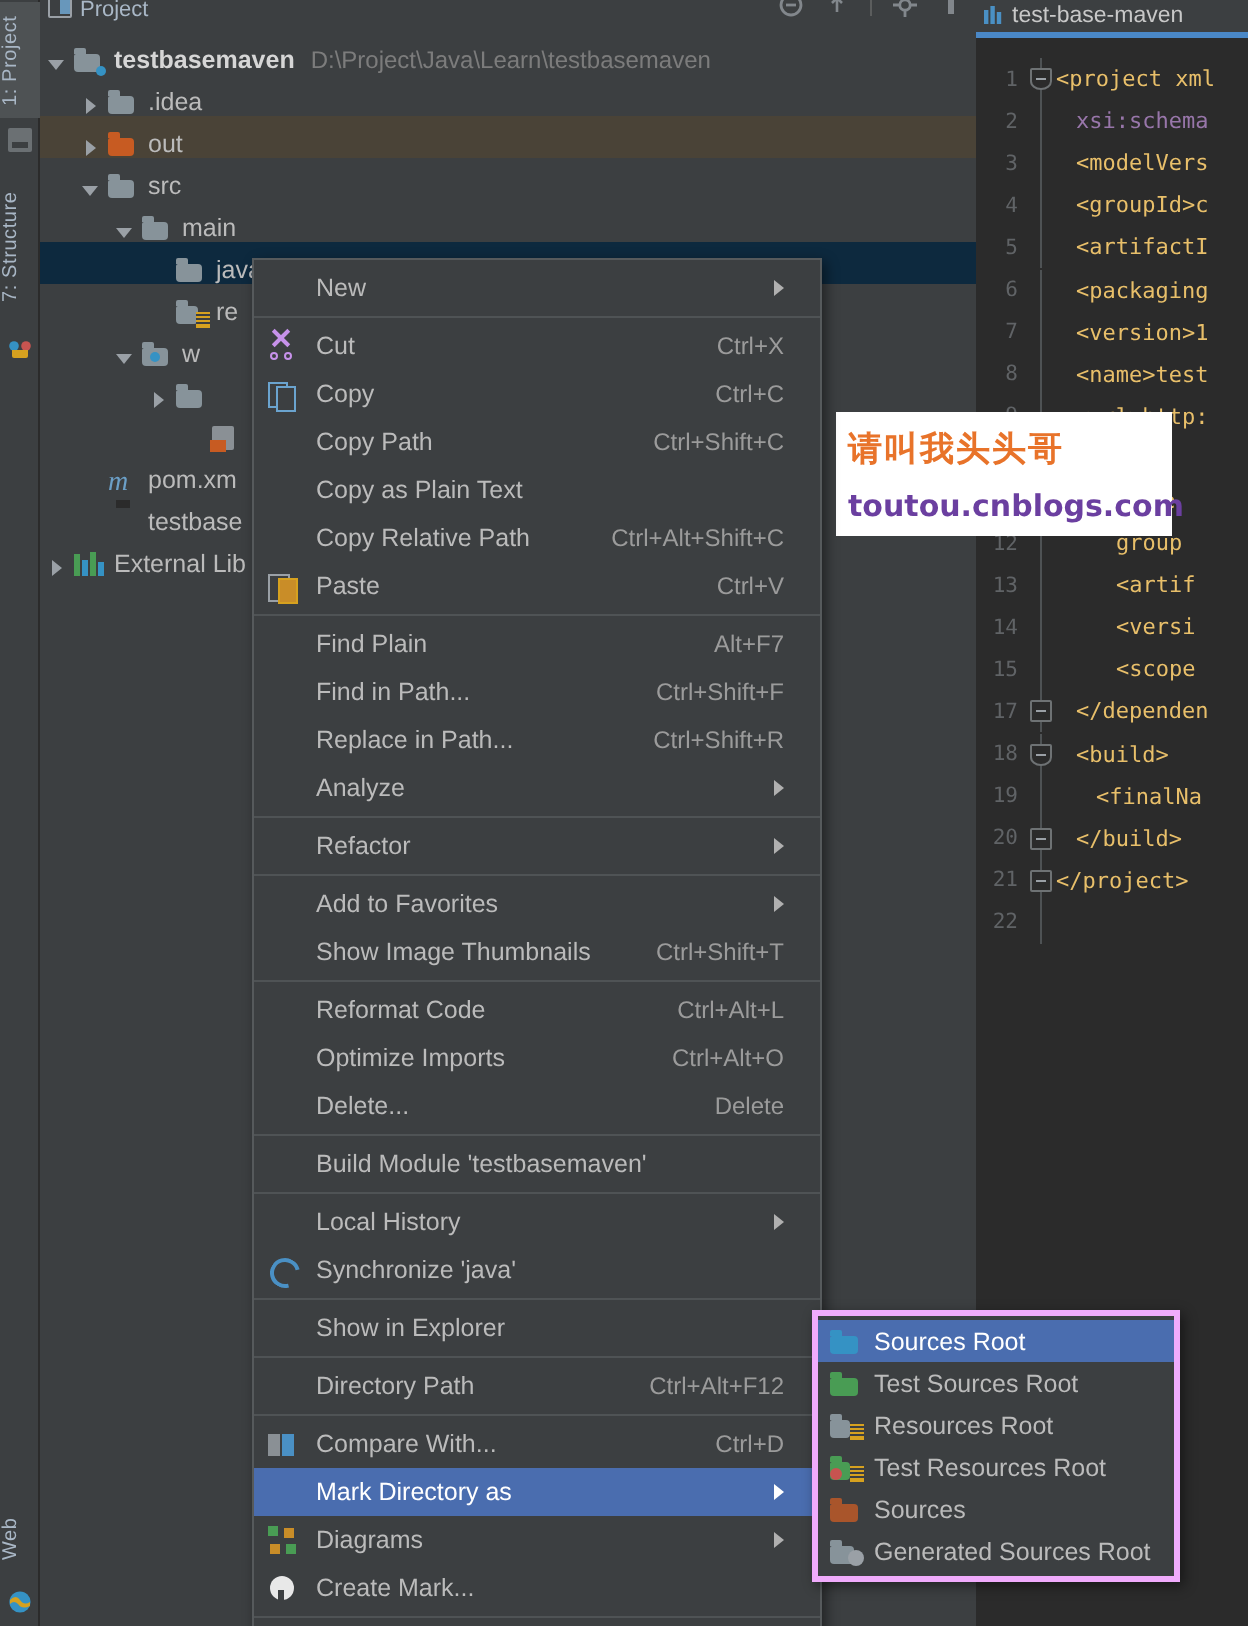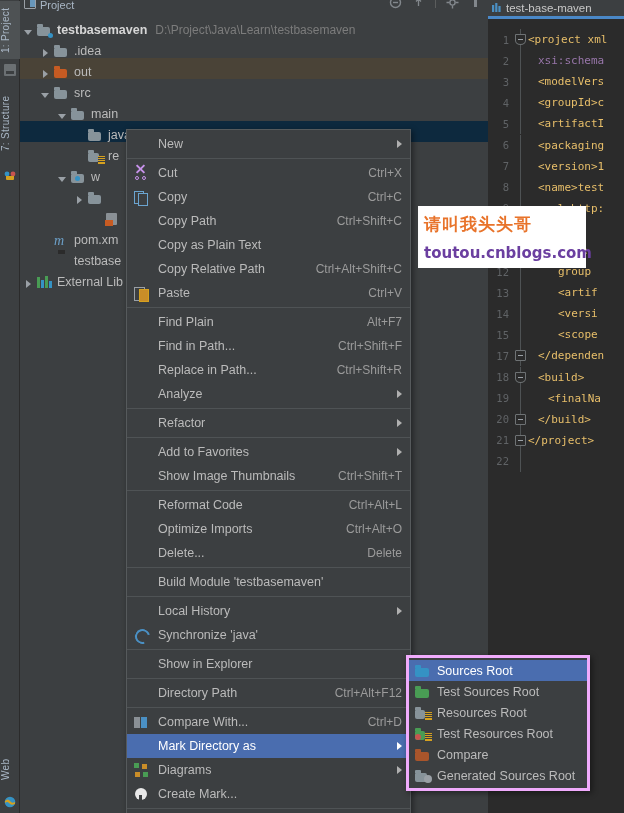--- a/index.html
+++ b/index.html
@@ -149,21 +149,21 @@
 
   
   .ctxmenu {
     position: absolute; left: 126px; top: 129px; width: 285px;
     background: #3c3f41; border: 1px solid #565a5c; z-index: 50;
     box-shadow: 2px 2px 6px rgba(0,0,0,.45);
     padding: 2px 0;
   }
   .mi {
     height: 24px; display: flex; align-items: center; position: relative;
-    color: #bbbbbb; font-size: 12.5px; padding-left: 31px; padding-right: 8px;
+    color: #bbbbbb; font-size: 12.5px; padding-left: 31px; padding-right: 18px;
   }
   .mi.hl { background: #4a6daf; color: #ffffff; }
   .mi .acc { margin-left: auto; color: #9b9b9b; font-size: 12px; padding-left: 14px;}
   .mi .sub {
     margin-left: auto; width: 0; height: 0;
     border-left: 5px solid #b0b0b0; border-top: 4px solid transparent; border-bottom: 4px solid transparent;
   }
   .mi.hl .sub { border-left-color: #ffffff; }
   .mi .mico { position: absolute; left: 7px; top: 5px; width: 15px; height: 15px; }
   .msep { height: 1px; background: #4f5355; margin: 2px 0; }
@@ -686,21 +686,21 @@
           <span class="folder f-green" style="position:absolute;left:0;top:3px;width:10px;height:9px"></span>
           <span class="sico-red"></span>
           <span class="badge-lines"></span>
         </span>
         <span>Test Resources Root</span>
       </div>
       <div class="smi">
         <span class="sico">
           <span class="folder f-brown" style="position:absolute;left:0;top:3px;width:14px;height:9px"></span>
         </span>
-        <span>Compare</span>
+        <span>Sources</span>
       </div>
       <div class="smi">
         <span class="sico">
           <span class="folder f-gray" style="position:absolute;left:0;top:3px;width:12px;height:9px"></span>
           <span class="sico-gear"></span>
         </span>
         <span>Generated Sources Root</span>
       </div>
     </div>
 

